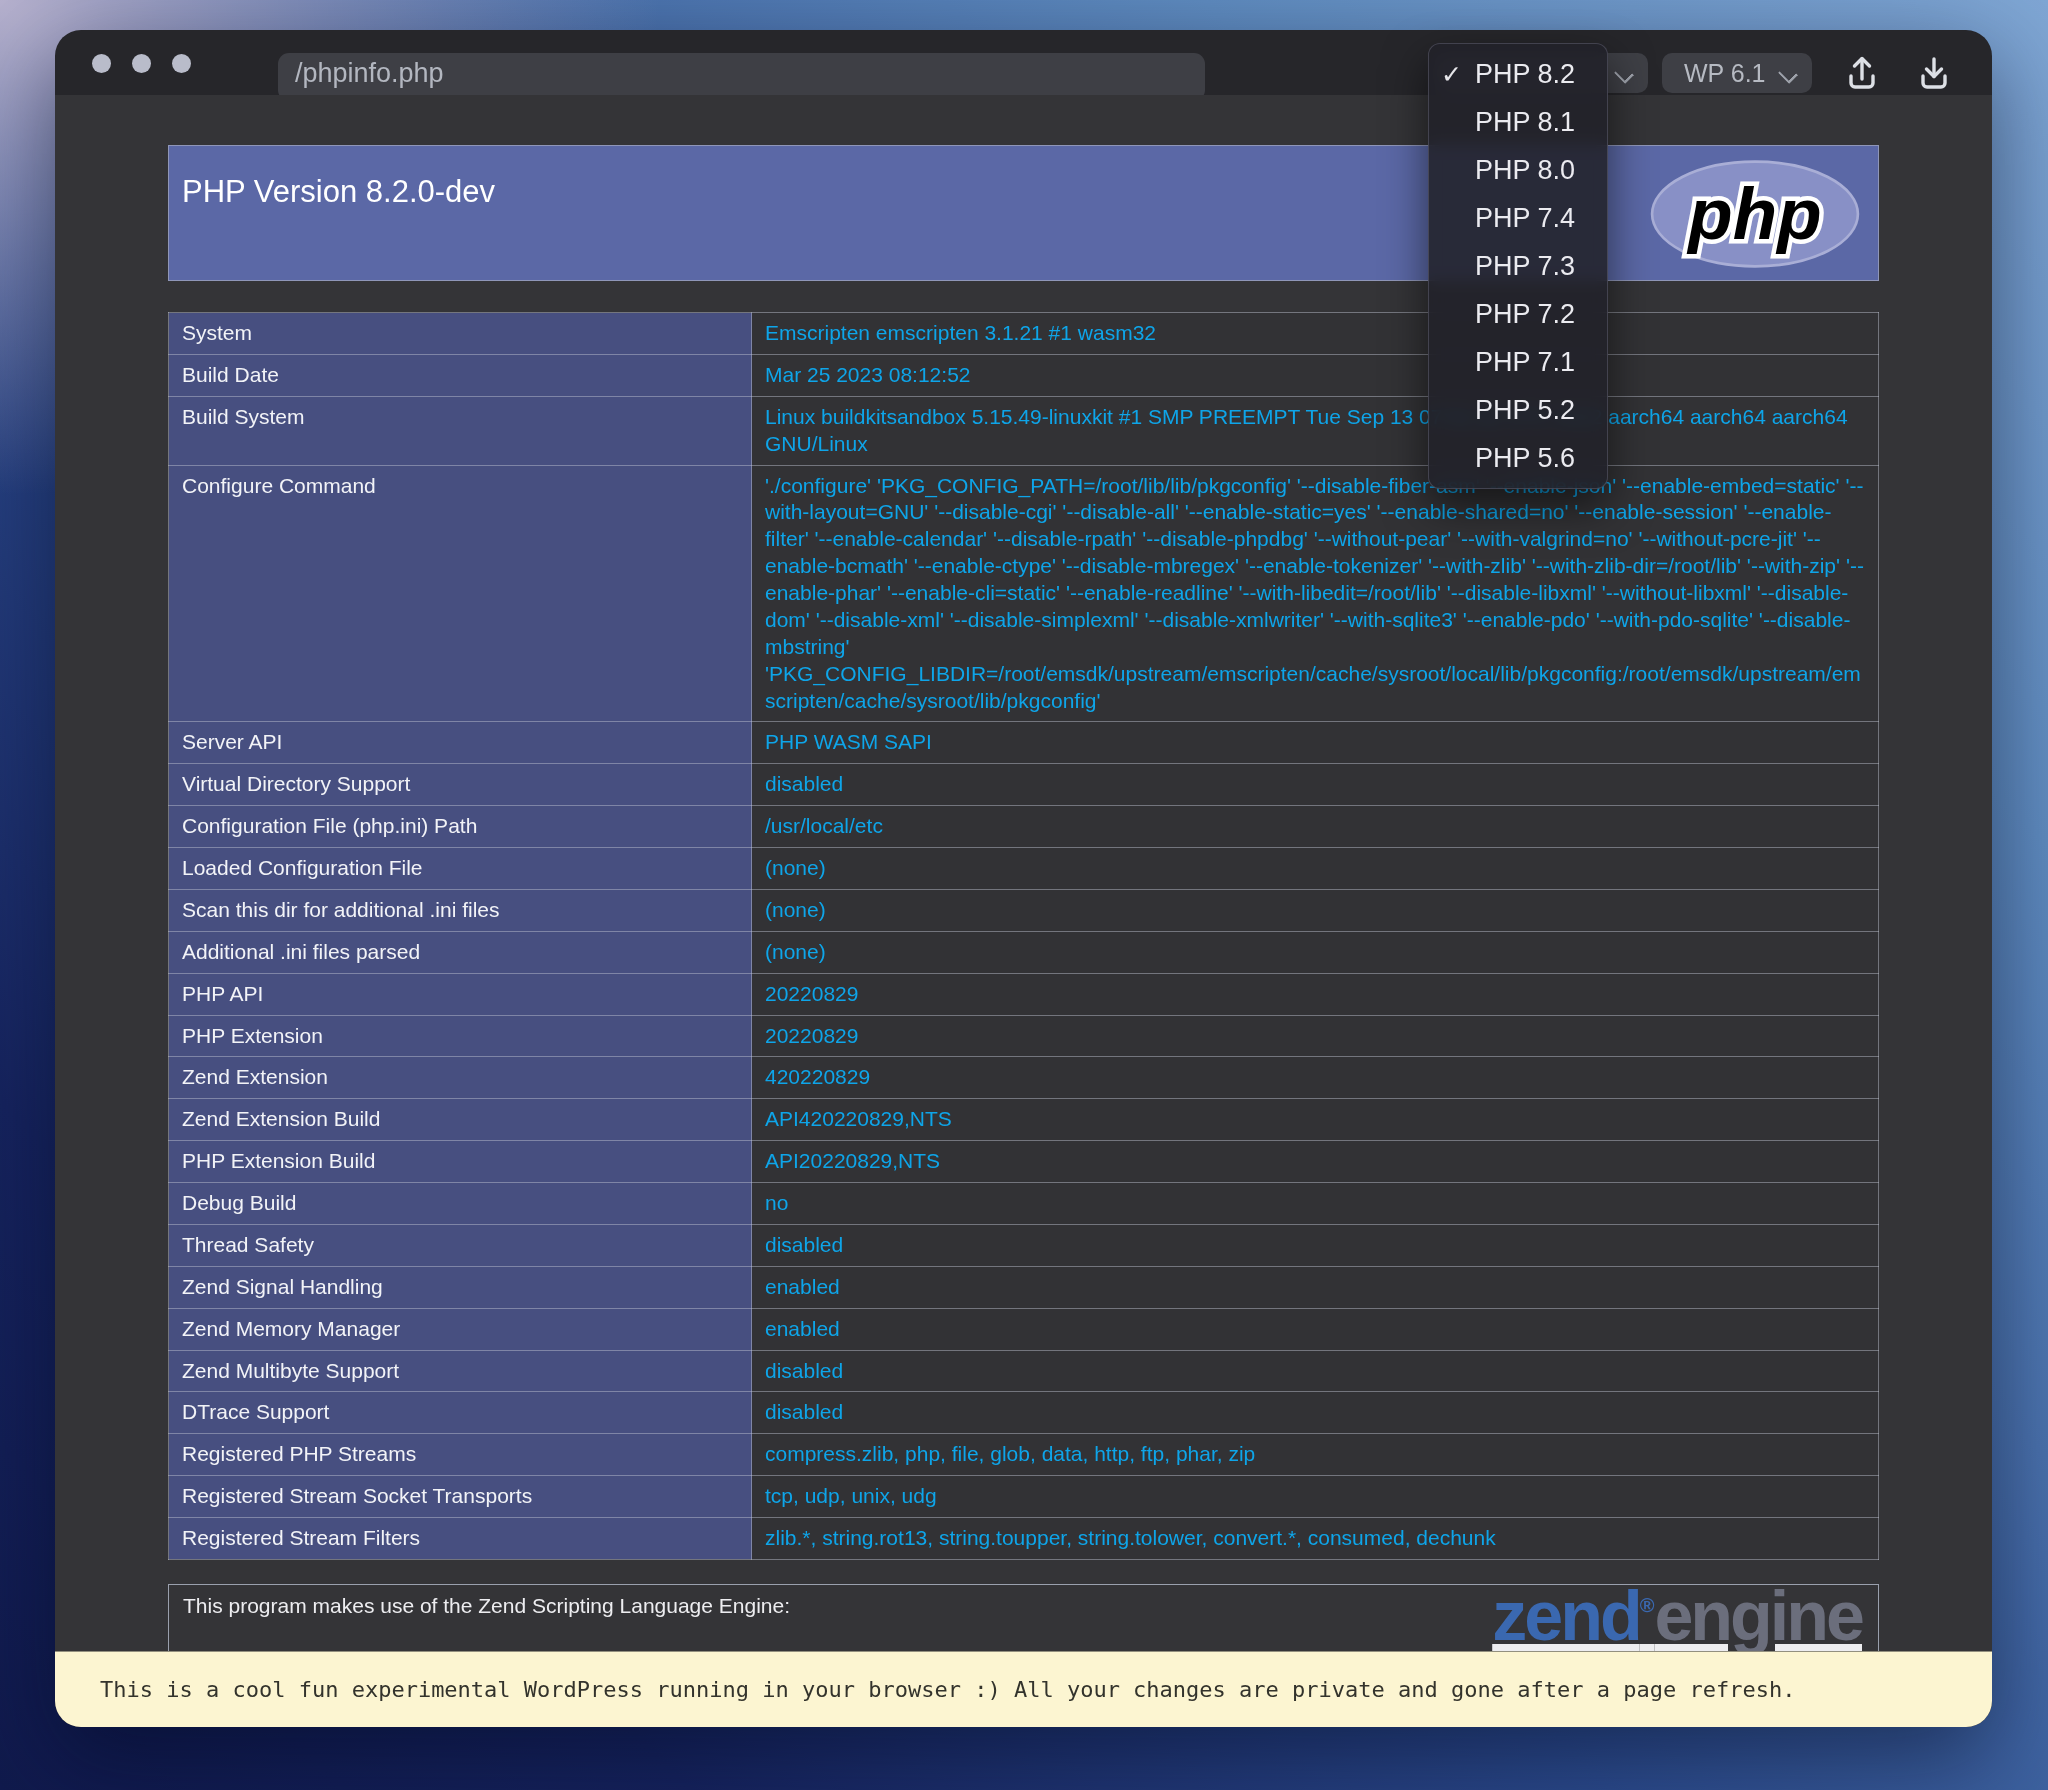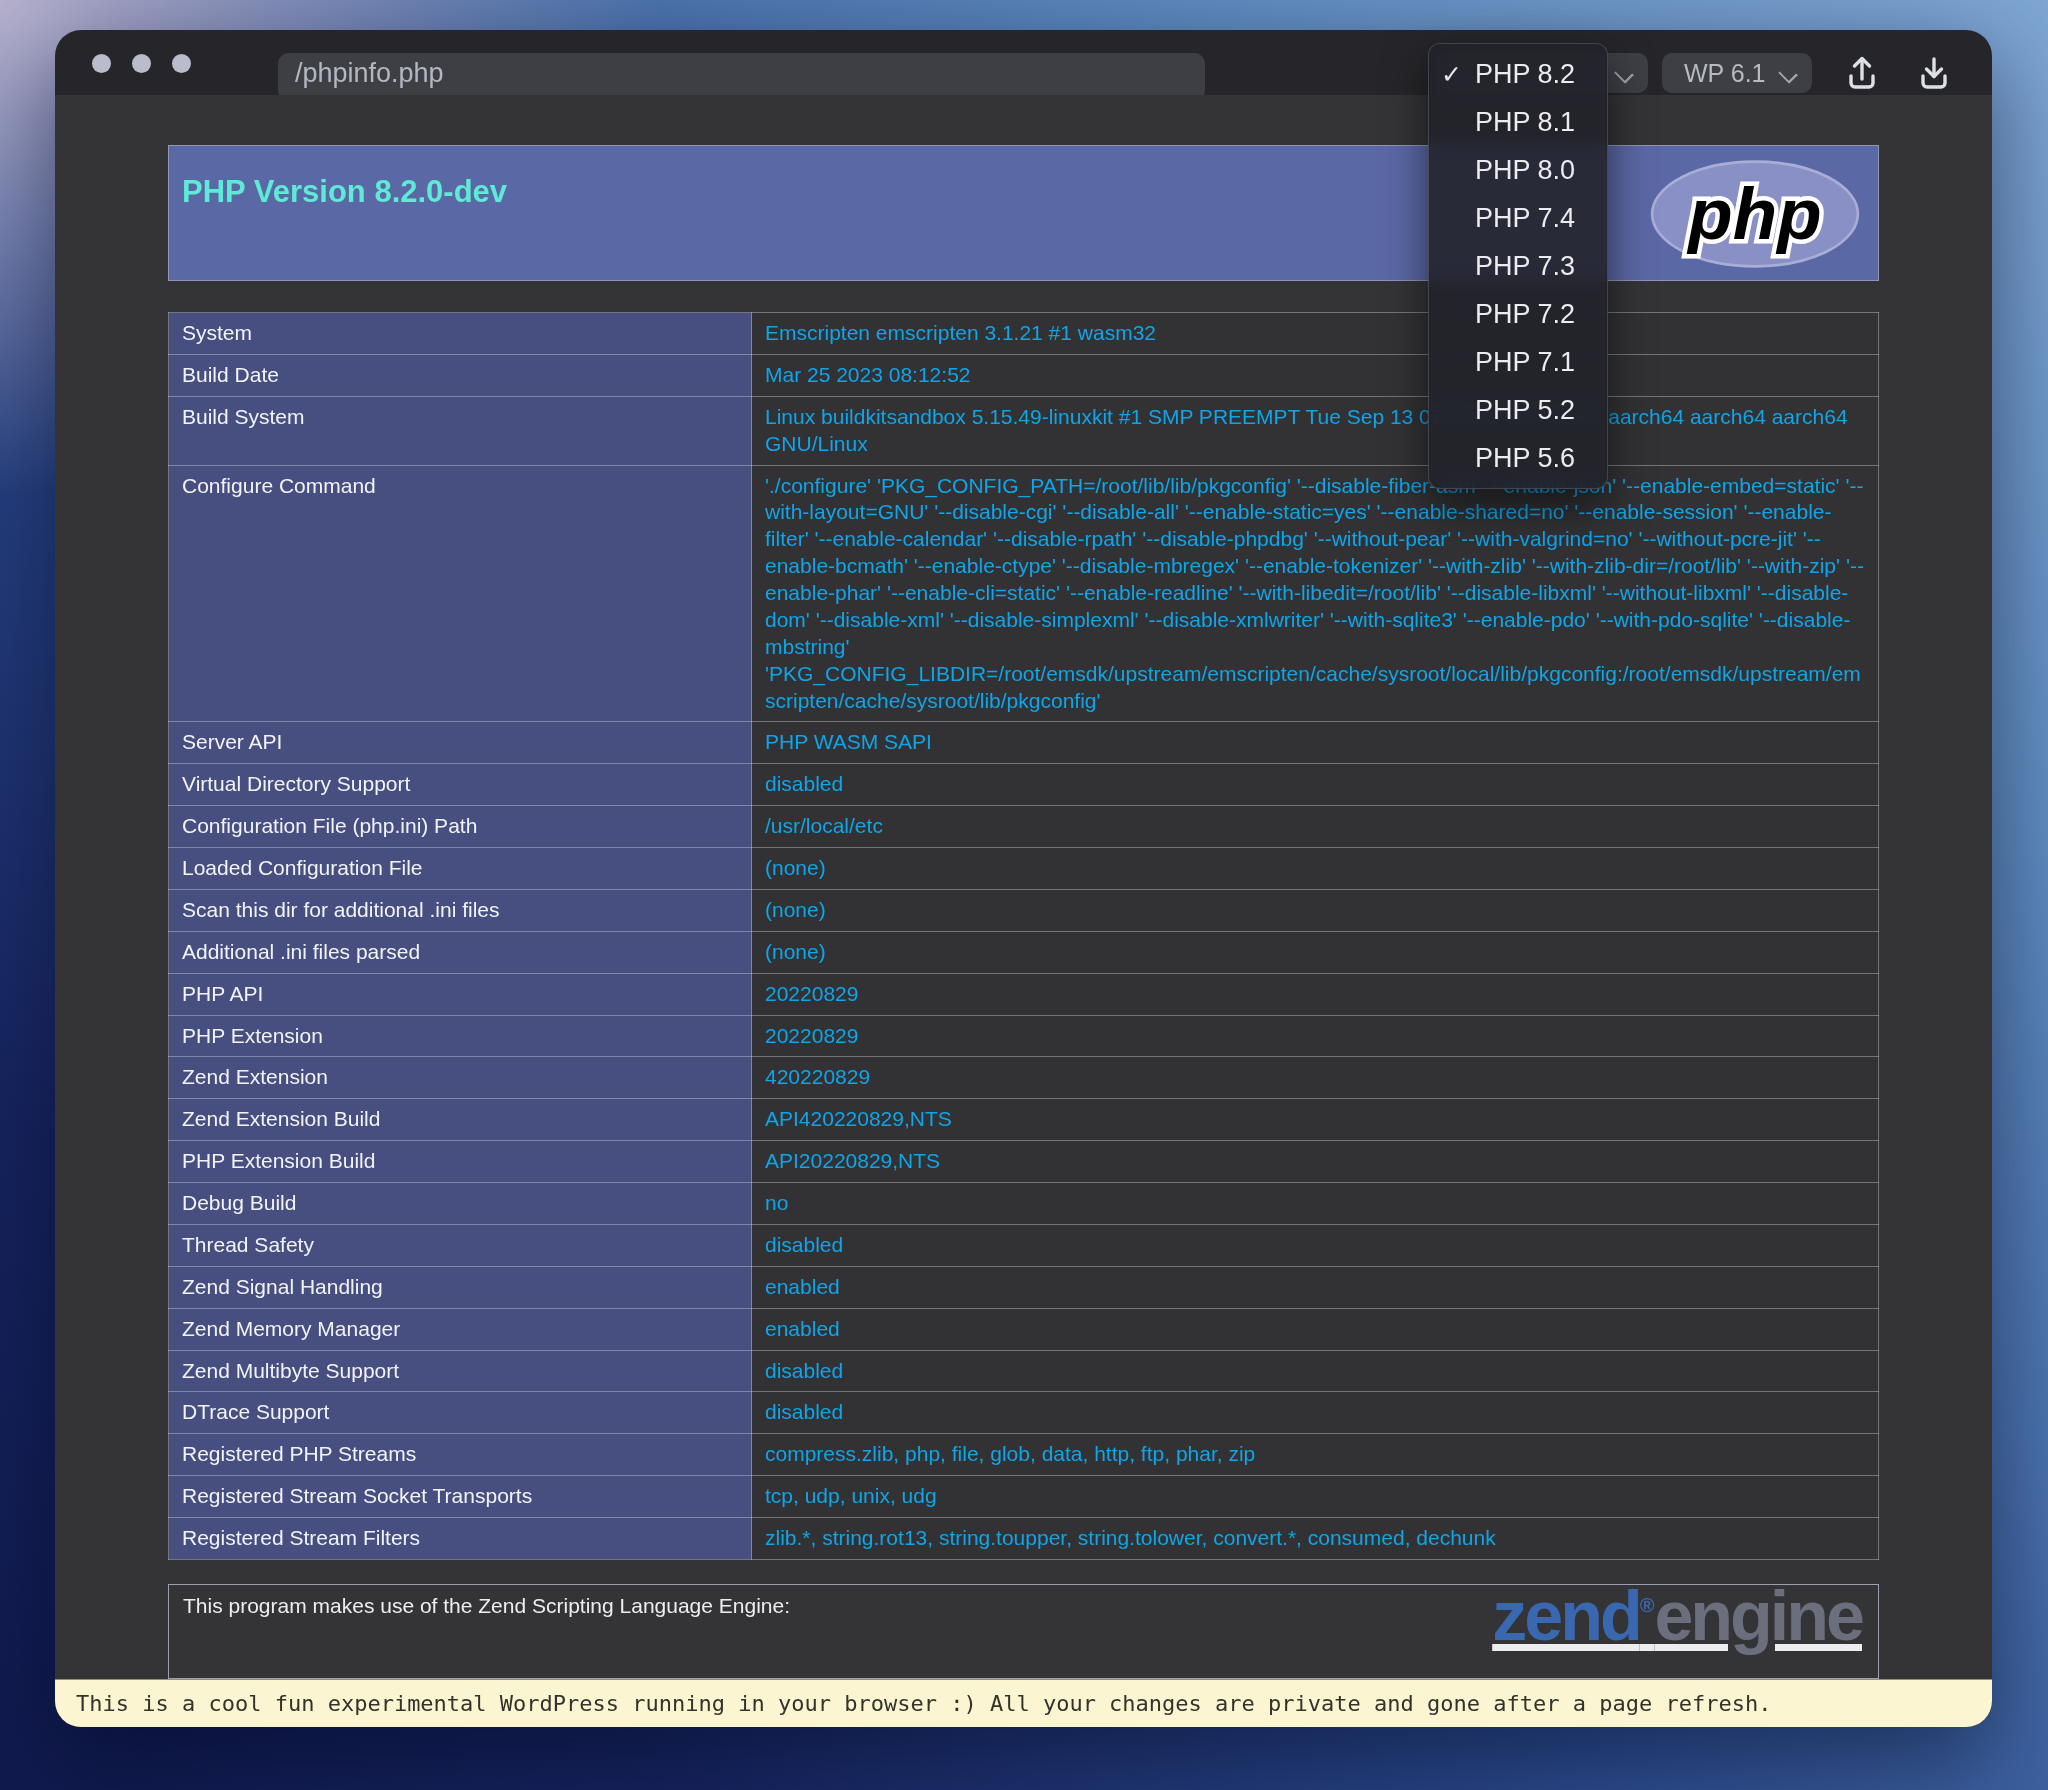--- a/index.html
+++ b/index.html
@@ -60,21 +60,21 @@
   .content{
     position:absolute;left:0;top:65px;right:0;bottom:0;overflow:hidden;
     background:#343437;border-radius:0 0 26px 26px;
   }
   .page{padding:50px 113px 0;}
 
   .php-header{
     position:relative;height:136px;background:var(--c-header,#5b68a6);
     border:1px solid #8f96b8;box-sizing:border-box;margin-bottom:31px;
   }
-  .php-header h1{margin:0;padding:28px 0 0 13px;font-size:31px;color:#5eead4;font-weight:bold;}
+  .php-header h1{margin:0;padding:28px 0 0 13px;font-size:31px;color:#ffffff;font-weight:normal;}
   .php-logo{position:absolute;right:16px;top:13px;width:214px;height:110px;}
 
   table.info{width:100%;border-collapse:collapse;border:1px solid #9aa0ad;table-layout:fixed;}
   table.info th, table.info td{
     border:1px solid rgba(195,200,212,.45);padding:7px 13px;font-size:21px;
     text-align:left;vertical-align:top;line-height:1.28;overflow-wrap:break-word;
   }
   table.info th{width:556px;background:var(--c-label,#474f80);color:#f2f3f7;font-weight:normal;}
   table.info td{background:#323235;color:#0ea5e9;font-weight:normal;}
 
@@ -85,24 +85,24 @@
   .zend-logo{
     position:absolute;right:16px;top:-4px;font-size:70px;font-weight:bold;
     letter-spacing:-3px;line-height:1;white-space:nowrap;text-decoration:underline;
   }
   .zend-logo .z1{color:var(--c-zend,#3a68b0);}
   .zend-logo .reg{font-size:20px;color:var(--c-zend,#3a68b0);vertical-align:28px;letter-spacing:0;}
   .zend-logo .z2{color:#6b6e7c;}
 
   
   .banner{
-    position:absolute;left:0;right:0;bottom:0;height:48px;z-index:40;
+    position:absolute;left:0;right:0;bottom:0;height:76px;z-index:40;
     background:var(--c-banner,#fcf5d1);border-radius:0 0 26px 26px;
     border-top:1px solid rgba(60,60,60,.55);
-    display:flex;align-items:center;padding-left:21px;box-sizing:border-box;
+    display:flex;align-items:center;padding-left:45px;box-sizing:border-box;
     font-family:"DejaVu Sans Mono",monospace;font-size:22px;color:#33332c;white-space:nowrap;
   }
 </style>
 </head>
 <body>
 
 <div class="stage">
   <div class="window">
 
     <div class="toolbar">

